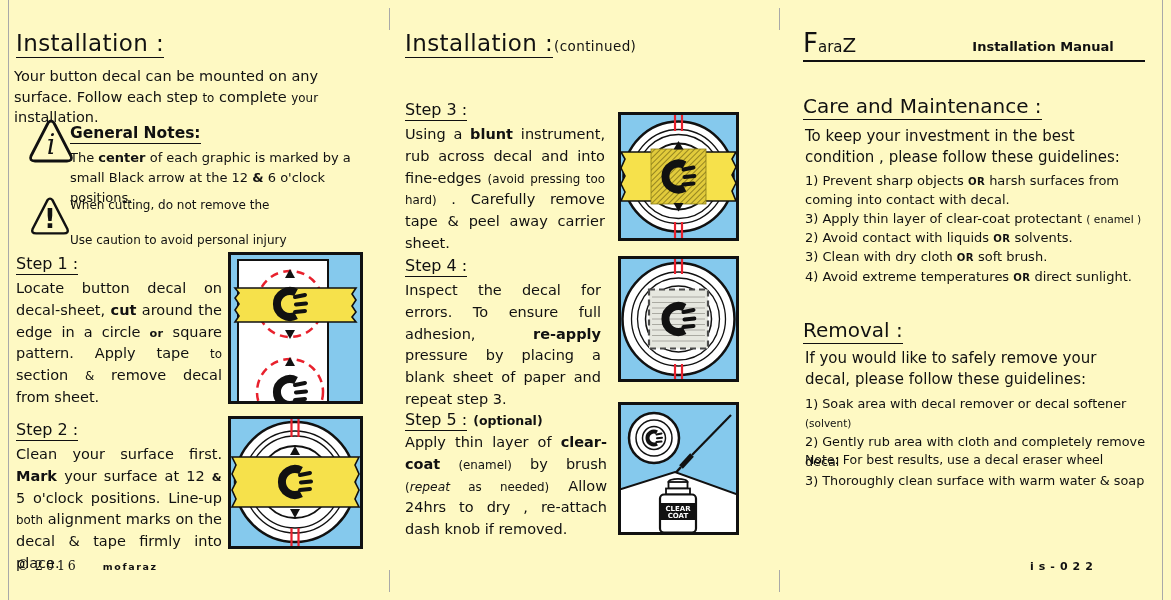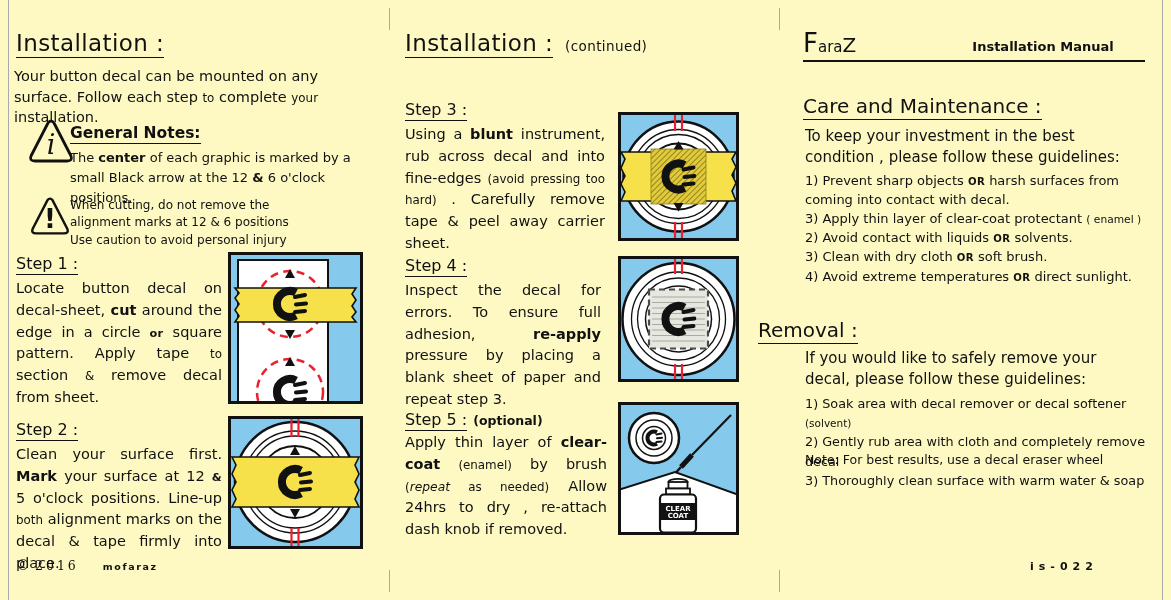--- a/index.html
+++ b/index.html
@@ -19,21 +19,21 @@
   
   .b{font-weight:700}
   .sm{font-size:.82em}
   .bsm{font-weight:700;font-size:.78em;letter-spacing:.3px}
   .ism{font-style:italic;font-size:.85em}
 
   .u{border-bottom:1.6px solid var(--ink);padding-bottom:1px;}
 
   h1,h2,h3,p{margin:0;font-weight:400;}
   .panel-title{font-size:23px;letter-spacing:.4px;}
-  .title-suffix{font-size:13.5px;margin-left:12px;}
+  .title-suffix{font-size:13.5px;margin-left:1px;}
   .step-title{font-size:16px;}
   .step-suffix{font-size:12.5px;font-weight:700;margin-left:6px;}
   .step-text{font-size:14.5px;line-height:1.5;text-align:justify;}
   .intro{font-size:14.5px;line-height:1.42;}
 
   
   .p1-title{left:16px;top:30px;}
   .p1-intro{left:14px;top:66px;width:364px;}
   .gn-icon{left:28px;top:118px;width:46px;height:46px;}
   .gn-title{left:70px;top:124px;font-size:15.5px;font-weight:700;}
@@ -66,21 +66,21 @@
   
   .brand{left:803px;top:28px;}
   .brand-f{font-size:26px;}
   .brand-mid{font-size:15px;}
   .brand-z{font-size:20px;}
   .hdr-right{left:943px;top:39px;width:200px;text-align:center;font-size:13px;font-weight:700;}
   .hdr-rule{left:803px;top:60px;width:342px;height:2px;background:var(--ink);}
   .care-title{left:803px;top:94px;font-size:20px;}
   .care-intro{left:805px;top:126px;width:322px;font-size:15px;line-height:1.4;}
   .care-list{left:805px;top:171px;width:360px;font-size:13px;line-height:1.47;}
-  .rem-title{left:758px;top:318px;font-size:20px;}
+  .rem-title{left:803px;top:318px;font-size:20px;}
   .rem-intro{left:805px;top:348px;width:330px;font-size:15px;line-height:1.4;}
   .rem-list{left:805px;top:394px;width:366px;font-size:12.8px;line-height:1.5;}
   .note{left:805px;top:452px;font-size:12.5px;}
   .doc-code{left:1030px;top:560px;width:115px;text-align:left;
             font-size:11px;font-weight:700;letter-spacing:5px;}
 
   
   .fill-blue{fill:var(--diagram-blue);}
   .red-dash{fill:none;stroke:var(--cut-red);stroke-width:2.5;stroke-dasharray:8 5.5;}
   .redtick{stroke:var(--cut-red);stroke-width:2.2;}
@@ -130,21 +130,21 @@
       <span class="u">General Notes:</span>
     </h2>
     <p class="abs gn-body"><span>The </span><span class="b">center</span><span> of each graphic is marked by a small Black arrow at the 12 </span><span class="b">&amp;</span><span> 6 o'clock positions.</span></p>
 
     <svg class="abs warn-icon" viewBox="0 0 46 46">
       <path class="tri-icon" d="M20 5 Q23 1 26 5 L43 38 Q45 43 39 43 L7 43 Q1 43 3 38 Z"></path>
       <text x="23" y="37" text-anchor="middle" font-size="30" font-weight="bold" font-family="DejaVu Sans, sans-serif" fill="#111">!</text>
     </svg>
     <p class="abs warn-text">
       <span>When cutting, do not remove the</span><br>
-      <span>alignment marks at  12 &amp; 6 positions</span><br>
+      <br>
       <span>Use caution to avoid  personal injury</span>
     </p>
 
     <h3 class="abs step-title s1-title">
       <span class="u">Step 1 :</span>
     </h3>
     <p class="abs step-text s1-text"><span>Locate button decal on decal-sheet, </span><span class="b">cut</span><span> around the edge in a circle </span><span class="bsm">or</span><span> square pattern.  Apply tape </span><span class="sm">to</span><span> section </span><span class="sm">&amp;</span><span> remove decal from sheet.</span></p>
 
     <svg class="abs d1" viewBox="0 0 135 152">
       <rect x="0" y="0" width="135" height="152" class="fill-blue"></rect>

